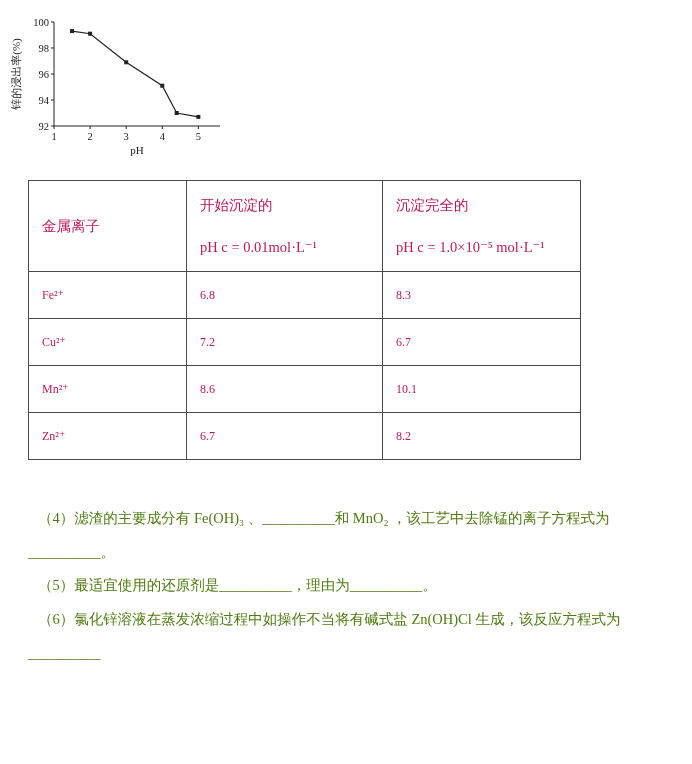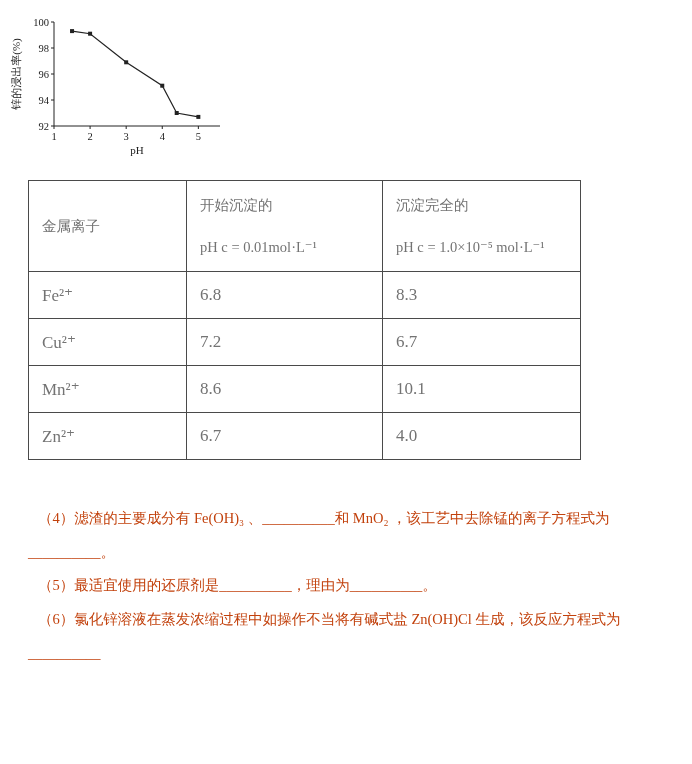--- a/index.html
+++ b/index.html
@@ -9,28 +9,28 @@
     position:relative;overflow:hidden;box-sizing:border-box;
   }
   .chart-wrap{padding:8px 0 0 8px;}
   #chart-svg text{font-family:"Liberation Serif","DejaVu Serif",serif;fill:#222;}
   #chart-svg .tick-label{font-size:10.5px;}
   #chart-svg .axis-label{font-size:11px;}
 
   table.ptable{border-collapse:collapse;margin:16px 0 0 28px;table-layout:fixed;}
   .ptable th,.ptable td{
     border:1px solid #4a4a4a;font-weight:normal;text-align:left;
-    vertical-align:middle;padding:6px 13px;font-size:14.5px;color:#737373;
+    vertical-align:middle;padding:6px 13px;font-size:14.5px;color:#be185d;
   }
   .ptable thead th{height:78px;vertical-align:middle;}
-  .ptable tbody td{height:34px;font-size:17px;}
+  .ptable tbody td{height:34px;font-size:12px;}
   .hdr-top{display:block;margin-bottom:16px;}
   .hdr-bottom{display:block;margin-top:24px;}
 
-  .questions{margin:42px 30px 0 28px;font-size:14.5px;line-height:2.32;color:#c2410c;}
+  .questions{margin:42px 30px 0 28px;font-size:14.5px;line-height:2.32;color:#4d7c0f;}
   .q-line{margin:0;}
   .q-indent{text-indent:10px;}
 </style>
 </head>
 <body>
 
 <div class="page">
 
   <div class="chart-wrap">
     <svg id="chart-svg" width="228" height="152" viewBox="0 0 228 152">
@@ -99,21 +99,21 @@
           <td>6.7</td>
         </tr>
         <tr>
           <td>Mn²⁺</td>
           <td>8.6</td>
           <td>10.1</td>
         </tr>
         <tr>
           <td>Zn²⁺</td>
           <td>6.7</td>
-          <td>4.0</td>
+          <td>8.2</td>
         </tr>
       </tbody>
   </table>
 
   <div class="questions">
     <p class="q-line q-indent">（4）滤渣的主要成分有 Fe(OH)₃ 、__________和 MnO₂ ，该工艺中去除锰的离子方程式为__________。</p>
     <p class="q-line q-indent">（5）最适宜使用的还原剂是__________，理由为__________。</p>
     <p class="q-line q-indent">（6）氯化锌溶液在蒸发浓缩过程中如操作不当将有碱式盐 Zn(OH)Cl 生成，该反应方程式为__________</p>
 
   </div>

